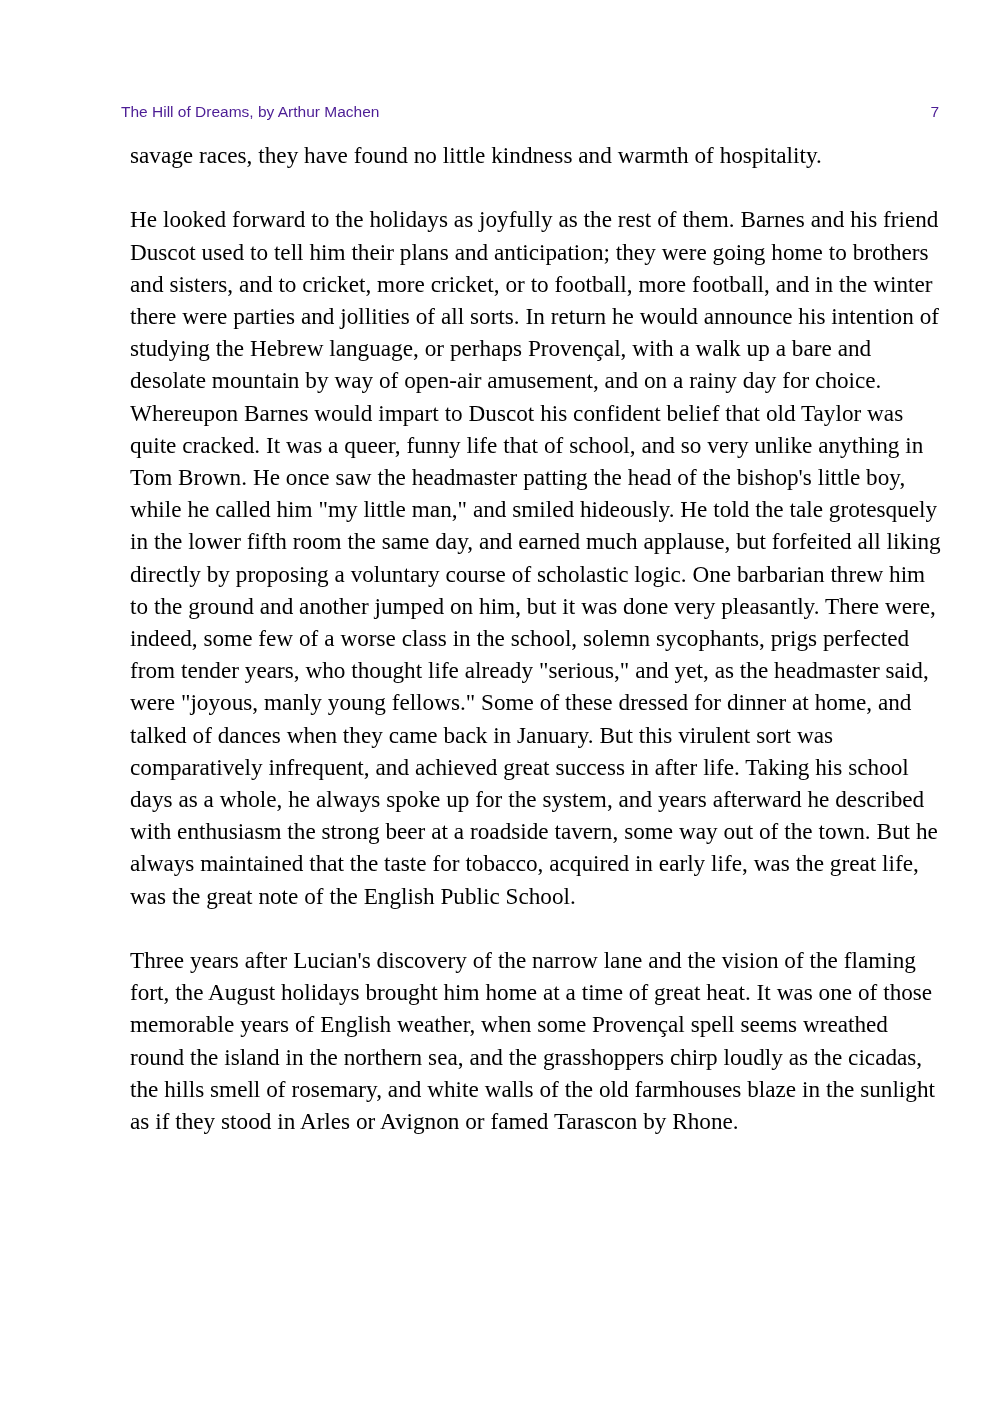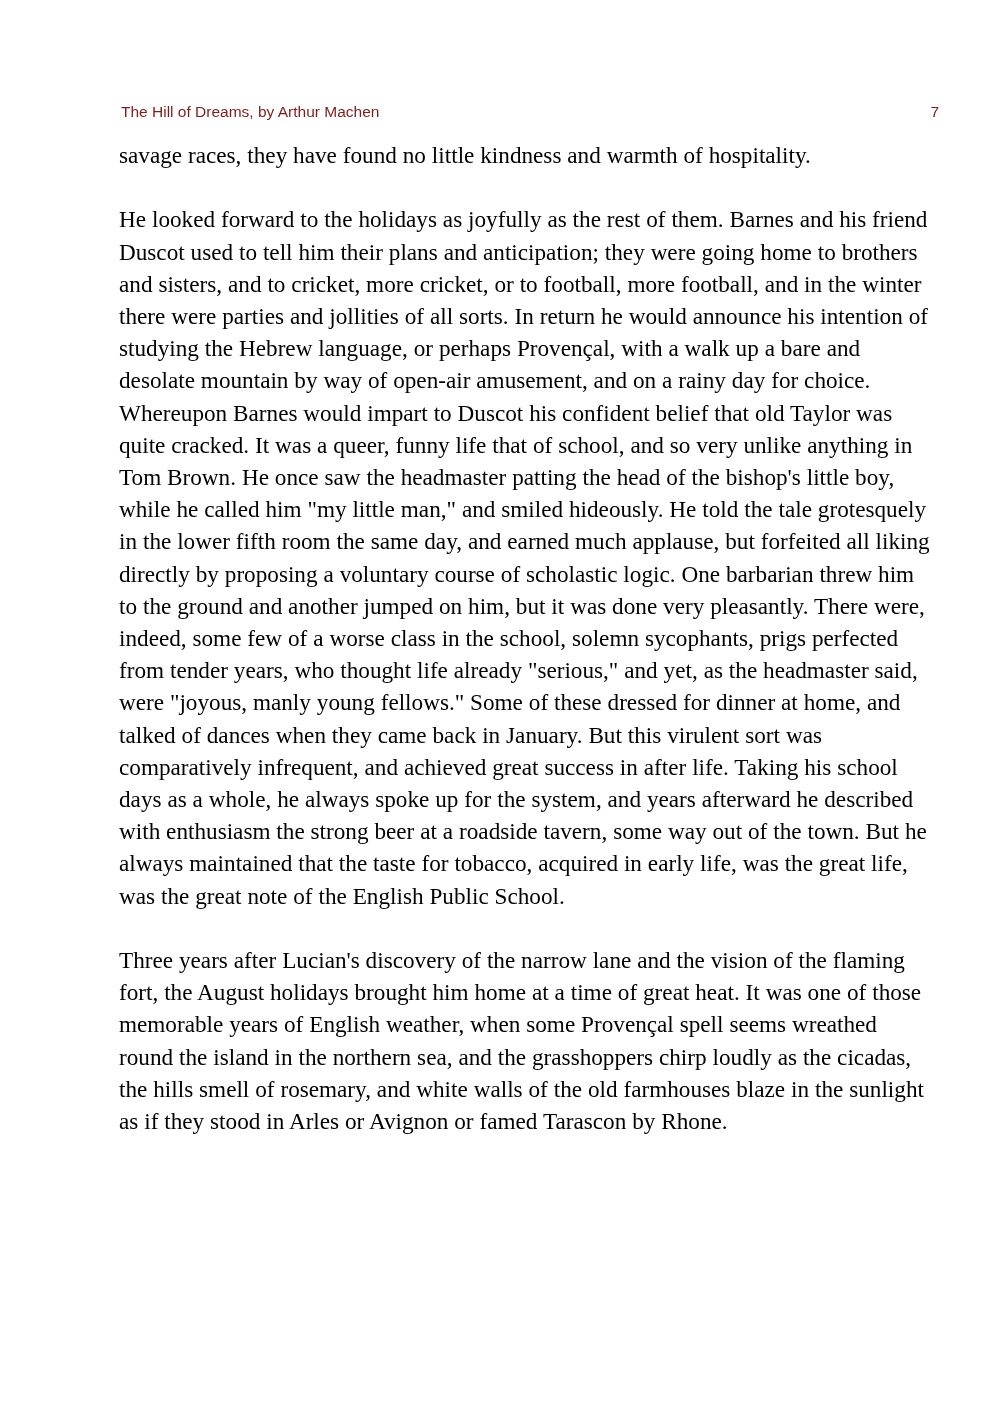--- a/index.html
+++ b/index.html
@@ -32,35 +32,35 @@
     left: 121px;
     top: 103px;
     width: 818px;
     height: 20px;
     display: flex;
     align-items: baseline;
     justify-content: space-between;
     font-family: "Liberation Sans", "DejaVu Sans", sans-serif;
     font-size: 15.5px;
     line-height: 18px;
-    color: #7f1d1d;
+    color: #4c1d95;
     letter-spacing: 0.0px;
   }
   .header-title {
     white-space: nowrap;
   }
   .header-pageno {
     white-space: nowrap;
     text-align: right;
   }
 
   
   .body-column {
     position: absolute;
-    left: 119px;
+    left: 130px;
     top: 139px;
     width: 816px;
   }
 
   .para {
     font-size: 23.2px;
     line-height: 32.2px;
     text-align: left;
     margin: 0 0 32.2px 0;
     word-spacing: 0.1px;

